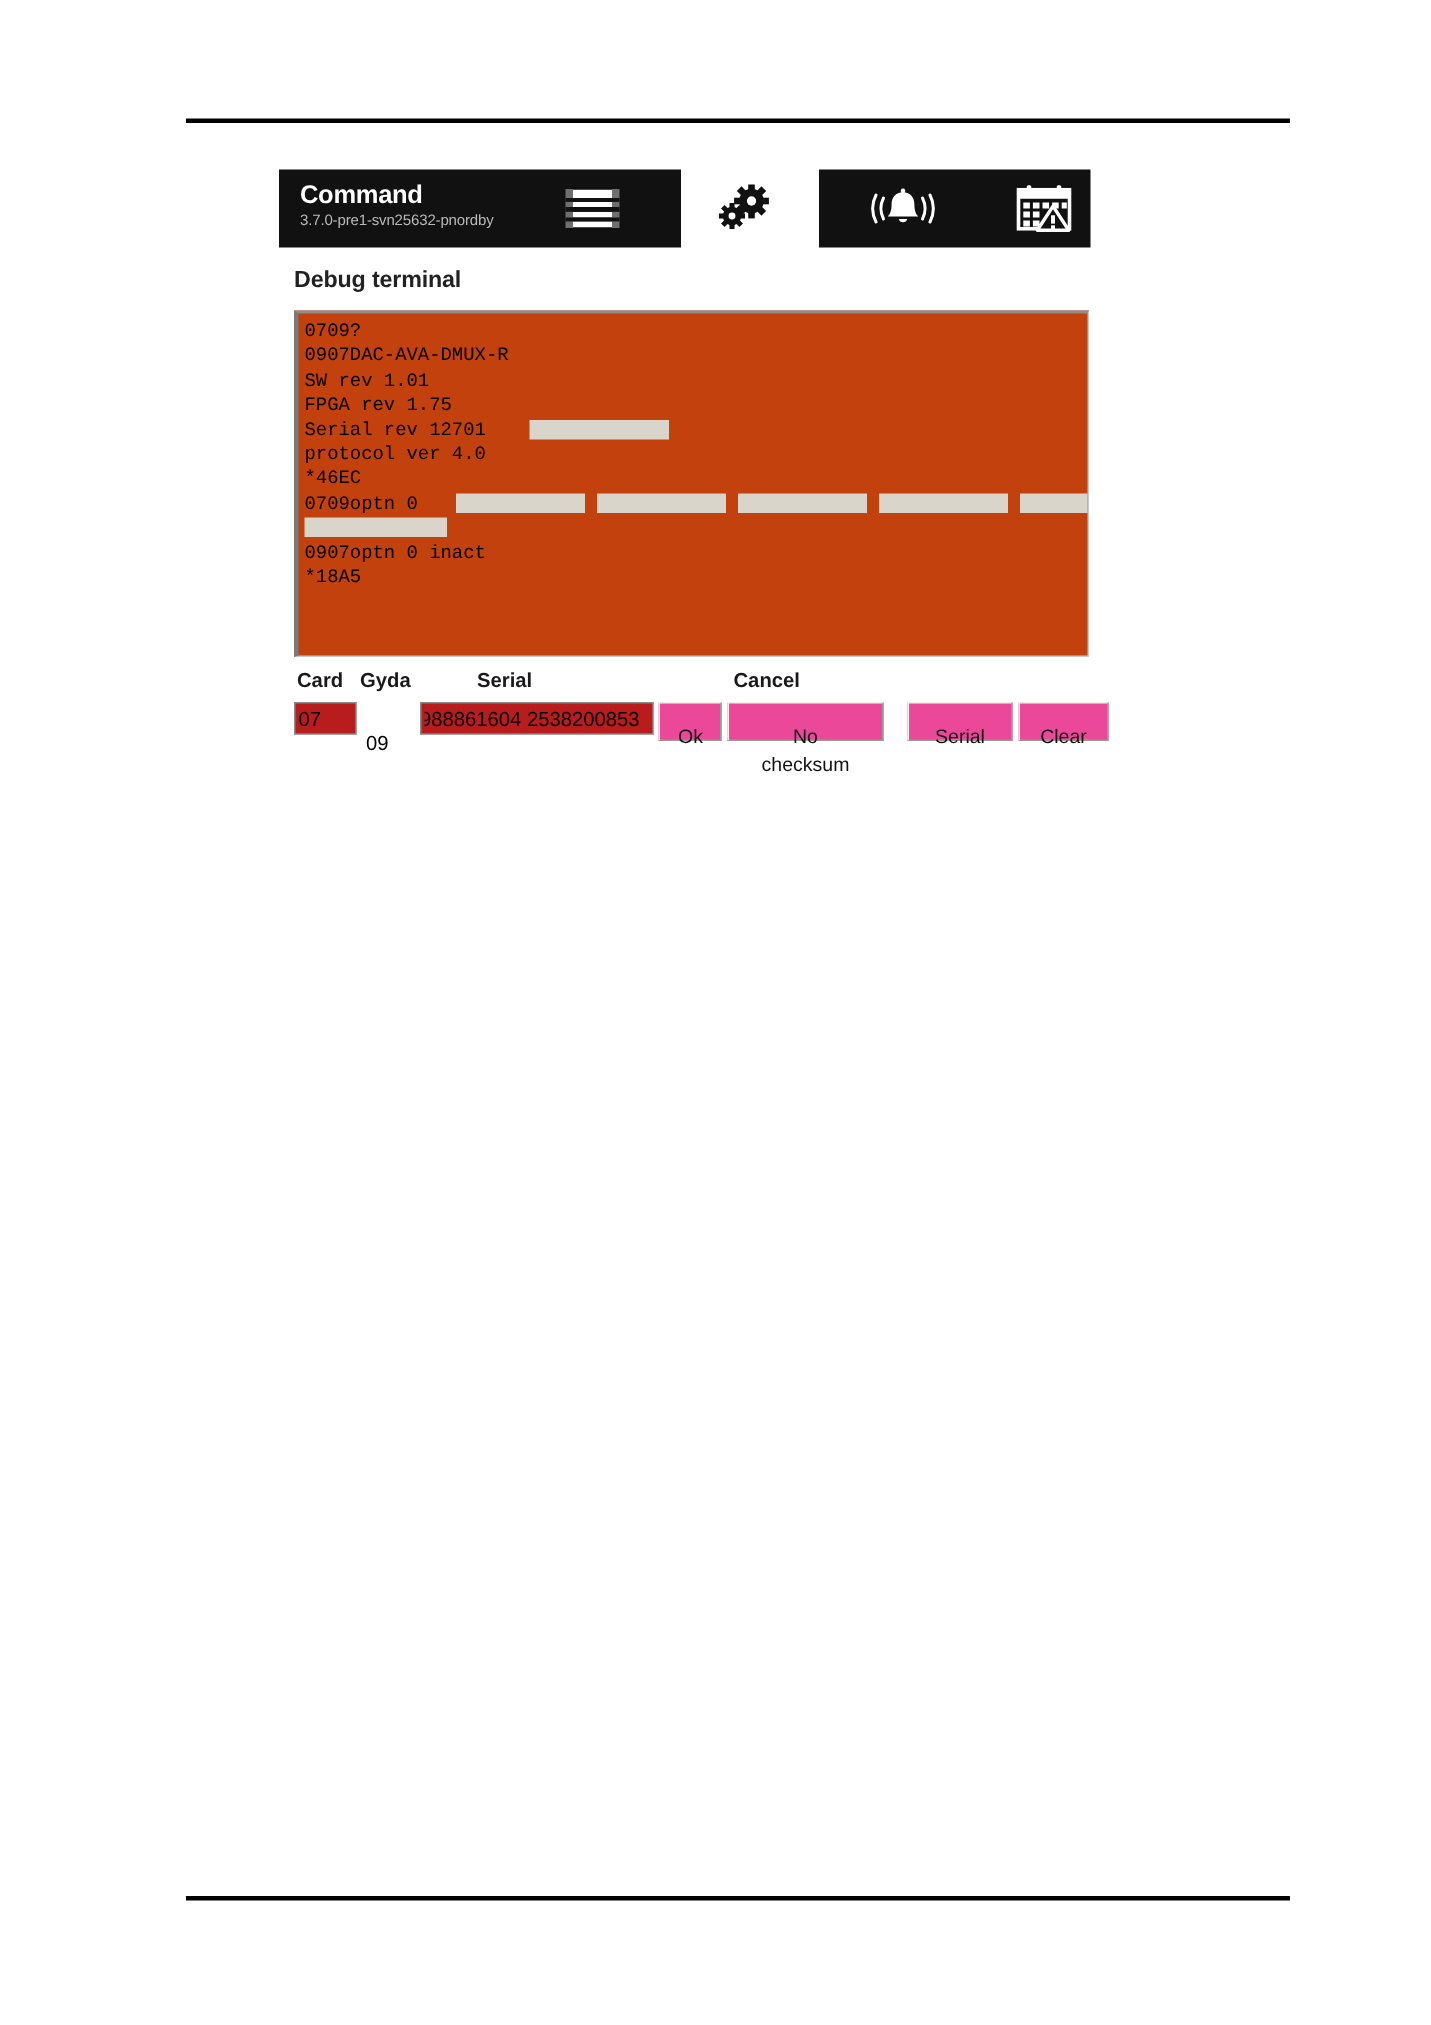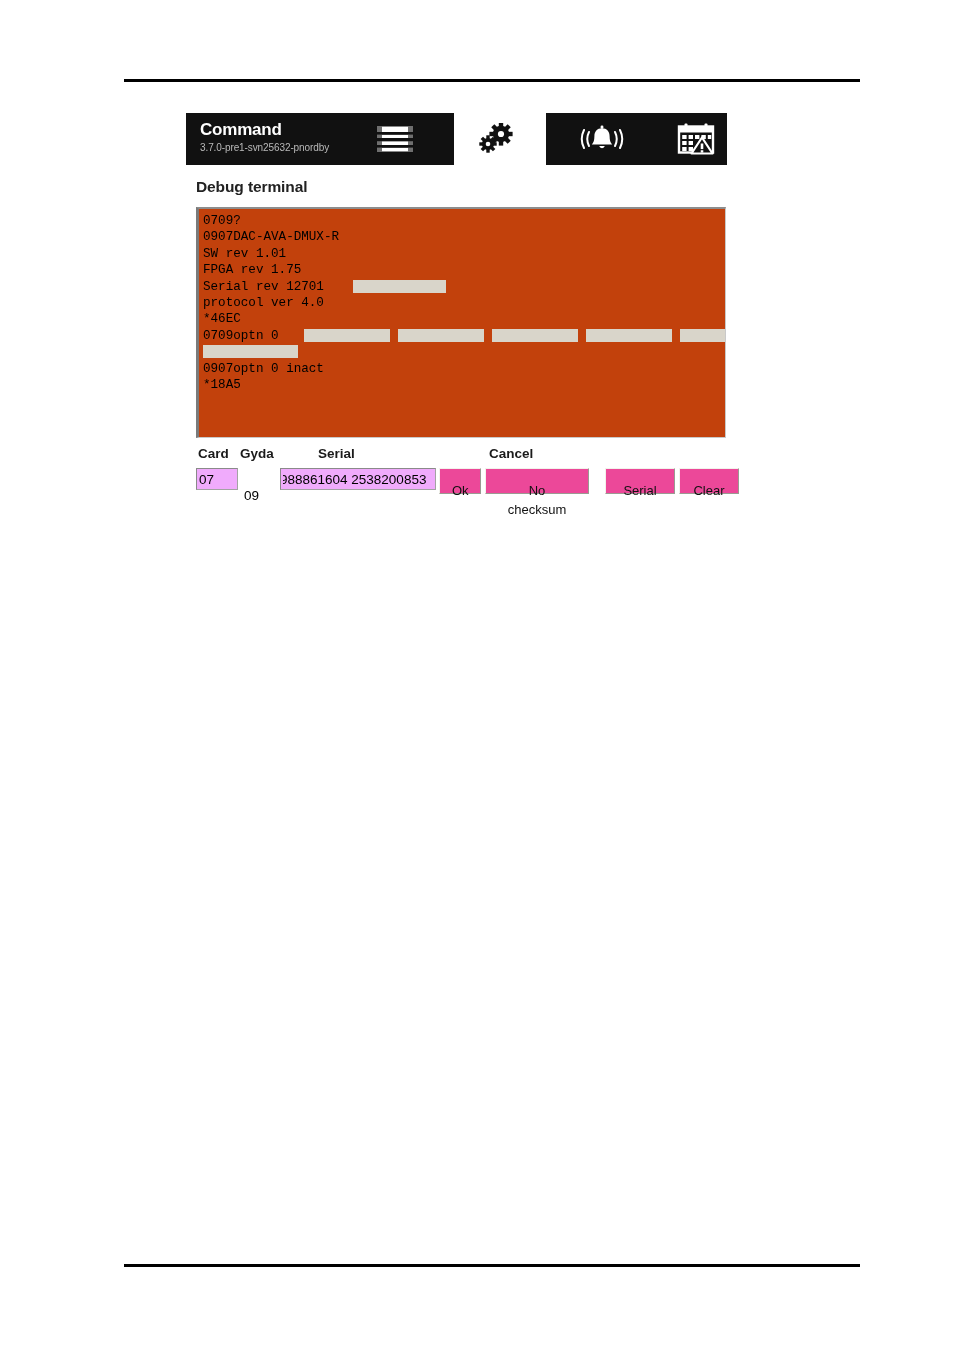--- a/index.html
+++ b/index.html
@@ -133,21 +133,21 @@
   .lbl-command { left: 122px; }
   .lbl-action  { left: 293px; }
 
   .form-controls { position: relative; height: 24px; margin-top: 2px; }
 
   .text-input {
     position: absolute;
     top: 0;
     box-sizing: border-box;
     height: 22px;
-    background: #f0abfc;
+    background: #b91c1c;
     border: 1px solid #a3a3a3;
     border-top-color: #8a8a8a;
     border-left-color: #8a8a8a;
     font-family: "Liberation Sans", sans-serif;
     font-size: 13.5px;
     color: #000000;
     padding: 0 2px;
     line-height: 20px;
     outline: none;
   }

